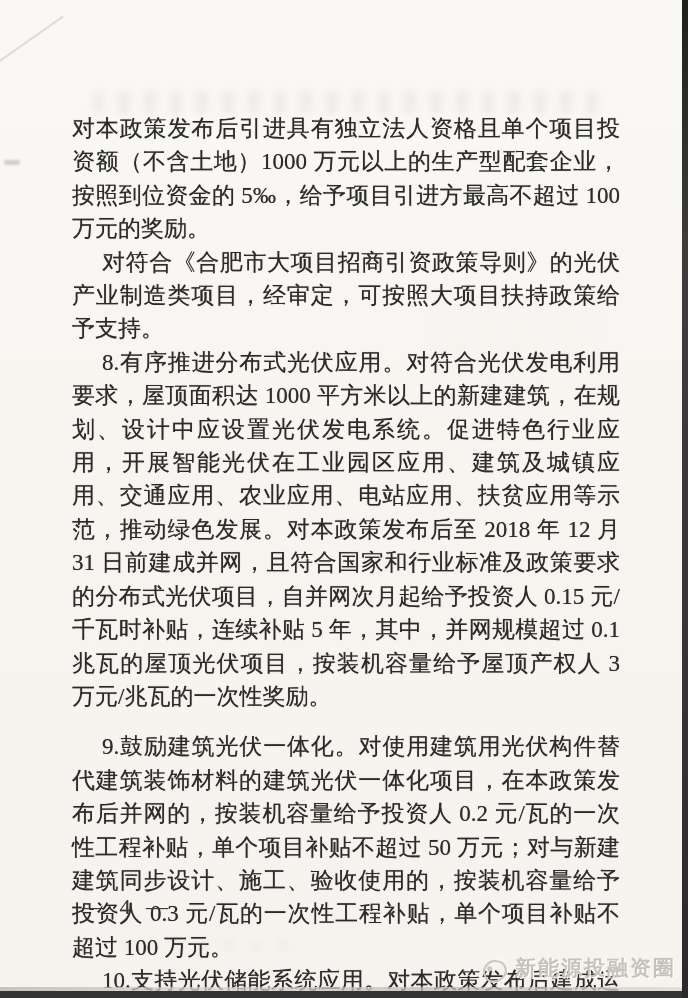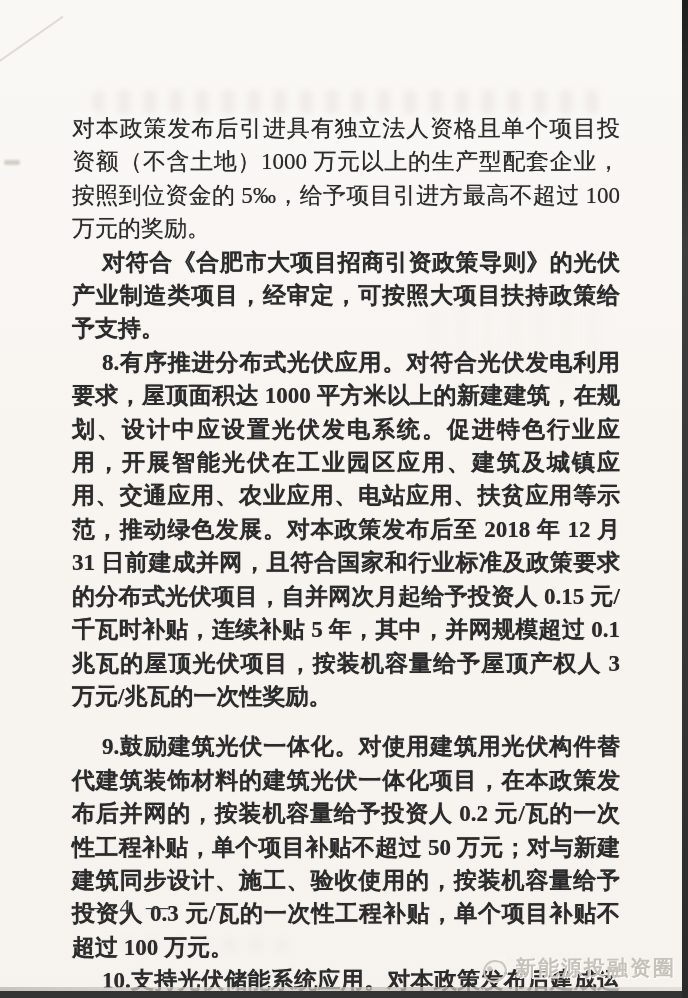--- a/index.html
+++ b/index.html
@@ -31,21 +31,21 @@
     background:#b9b2aa; filter:blur(1px); opacity:.6; border-radius:2px;
   }
   
   .content {
     position:absolute; left:72px; top:112px; width:548px;
     color:#2b2b2b; font-size:23px; line-height:33.4px;
     text-align:justify; text-justify:inter-ideograph;
     text-shadow:0 0 .7px rgba(43,43,43,.65);
   }
   .content p { margin:0; }
-  .content p.indent { text-indent:30px;font-weight:bold; }
+  .content p.indent { text-indent:30px; }
   .content p.heading { font-weight:bold; text-indent:38px; letter-spacing:1px; }
   .content p.gap { margin-top:17px; }
   
   .page-number {
     position:absolute; left:82px; top:894px;
     font-size:22px; color:#3a3a3a; letter-spacing:5px;
     text-shadow:0 0 .6px rgba(60,60,60,.6);
   }
   
   .watermark {

